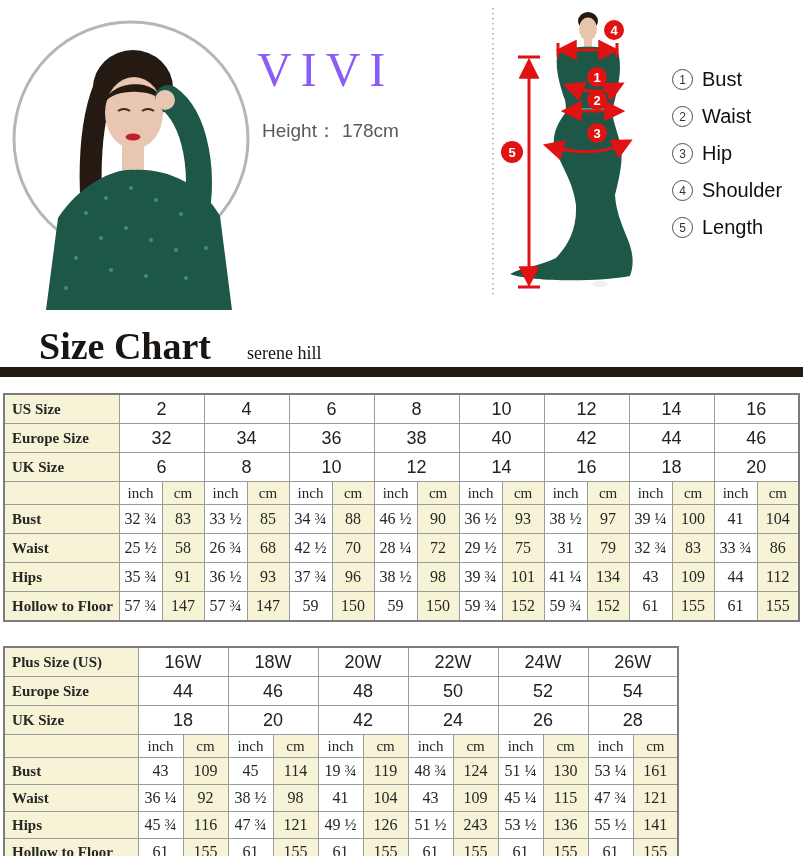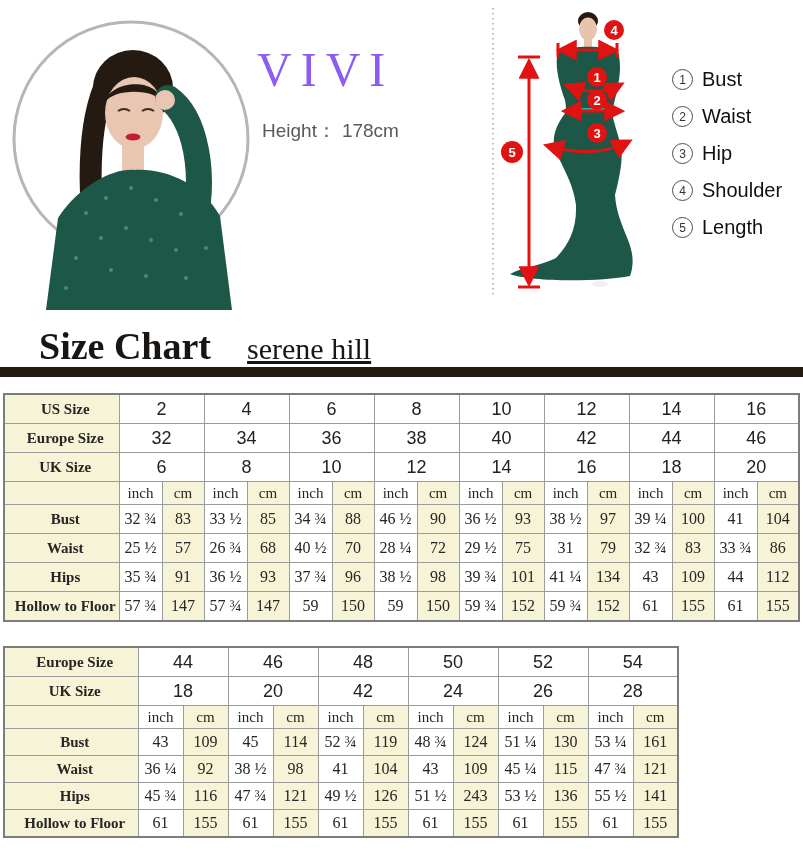--- a/index.html
+++ b/index.html
@@ -12,29 +12,29 @@
   .info-line{font-size:19px;color:#59595b;margin-bottom:16px;white-space:nowrap;}
   .info-line .val{margin-left:6px;}
   .model-fig{position:absolute;left:480px;top:0;width:210px;height:300px;}
   .legend{position:absolute;left:672px;top:68px;display:flex;flex-direction:column;gap:14px;}
   .legend-row{display:flex;align-items:center;gap:9px;font-size:20px;color:#101010;}
   .circ{display:inline-flex;width:19px;height:19px;border:1.4px solid #4d4d4d;border-radius:50%;align-items:center;justify-content:center;font-size:12px;color:#333;flex:0 0 auto;}
 
   
   .section-head{position:absolute;left:8px;top:324px;display:flex;align-items:baseline;gap:36px;font-family:"Liberation Serif",serif;color:#181512;margin-left:31px;}
   .section-title{font-size:38px;font-weight:bold;}
-  .section-sub{font-size:30px;text-decoration:underline;}
+  .section-sub{font-size:18px;}
   .head-bar{position:absolute;left:0;top:367px;width:803px;height:10px;background:#231a10;}
 
   
   table{border-collapse:collapse;table-layout:fixed;position:absolute;background:#fff;border:2px solid #7c7c7c;}
   #t1{left:3px;top:393px;width:795px;}
   #t2{left:3px;top:646px;width:674px;}
   td{border:1px solid #9b9b9b;text-align:center;padding:0;color:#262626;overflow:hidden;white-space:nowrap;}
-  td.lbl{background:#f6f3d6;text-align:center;padding-left:7px;font-family:"Liberation Serif",serif;font-weight:bold;font-size:15px;}
+  td.lbl{background:#f6f3d6;text-align:left;padding-left:7px;font-family:"Liberation Serif",serif;font-weight:bold;font-size:15px;}
   td.sz{font-size:18px;font-family:"Liberation Sans",sans-serif;color:#222;}
   td.u{font-family:"Liberation Serif",serif;font-size:15px;}
   td.cm{background:#f6f3d6;}
   td.dat{font-family:"Liberation Serif",serif;font-size:16px;}
   tr.r-size td{height:28px;}
   tr.r-unit td{height:22px;}
   #t1 tr.r-dat td{height:28px;}
   #t2 tr.r-dat td{height:26px;}
 </style>
 </head>
@@ -239,24 +239,24 @@
         <td class="dat">38 ½</td>
         <td class="dat cm">97</td>
         <td class="dat">39 ¼</td>
         <td class="dat cm">100</td>
         <td class="dat">41</td>
         <td class="dat cm">104</td>
       </tr>
       <tr class="r-dat">
         <td class="lbl">Waist</td>
         <td class="dat">25 ½</td>
-        <td class="dat cm">57</td>
+        <td class="dat cm">58</td>
         <td class="dat">26 ¾</td>
         <td class="dat cm">68</td>
-        <td class="dat">40 ½</td>
+        <td class="dat">42 ½</td>
         <td class="dat cm">70</td>
         <td class="dat">28 ¼</td>
         <td class="dat cm">72</td>
         <td class="dat">29 ½</td>
         <td class="dat cm">75</td>
         <td class="dat">31</td>
         <td class="dat cm">79</td>
         <td class="dat">32 ¾</td>
         <td class="dat cm">83</td>
         <td class="dat">33 ¾</td>
@@ -314,20 +314,29 @@
       <col style="width:45px">
       <col style="width:45px">
       <col style="width:45px">
       <col style="width:45px">
       <col style="width:45px">
       <col style="width:45px">
       <col style="width:45px">
   </colgroup>
   <tbody>
       <tr class="r-size">
+        <td class="lbl">Plus Size (US)</td>
+        <td class="sz" colspan="2">16W</td>
+        <td class="sz" colspan="2">18W</td>
+        <td class="sz" colspan="2">20W</td>
+        <td class="sz" colspan="2">22W</td>
+        <td class="sz" colspan="2">24W</td>
+        <td class="sz" colspan="2">26W</td>
+      </tr>
+      <tr class="r-size">
         <td class="lbl">Europe Size</td>
         <td class="sz" colspan="2">44</td>
         <td class="sz" colspan="2">46</td>
         <td class="sz" colspan="2">48</td>
         <td class="sz" colspan="2">50</td>
         <td class="sz" colspan="2">52</td>
         <td class="sz" colspan="2">54</td>
       </tr>
       <tr class="r-size">
         <td class="lbl">UK Size</td>
@@ -352,21 +361,21 @@
         <td class="u cm">cm</td>
         <td class="u">inch</td>
         <td class="u cm">cm</td>
       </tr>
       <tr class="r-dat">
         <td class="lbl">Bust</td>
         <td class="dat">43</td>
         <td class="dat cm">109</td>
         <td class="dat">45</td>
         <td class="dat cm">114</td>
-        <td class="dat">52 ¾</td>
+        <td class="dat">19 ¾</td>
         <td class="dat cm">119</td>
         <td class="dat">48 ¾</td>
         <td class="dat cm">124</td>
         <td class="dat">51 ¼</td>
         <td class="dat cm">130</td>
         <td class="dat">53 ¼</td>
         <td class="dat cm">161</td>
       </tr>
       <tr class="r-dat">
         <td class="lbl">Waist</td>

